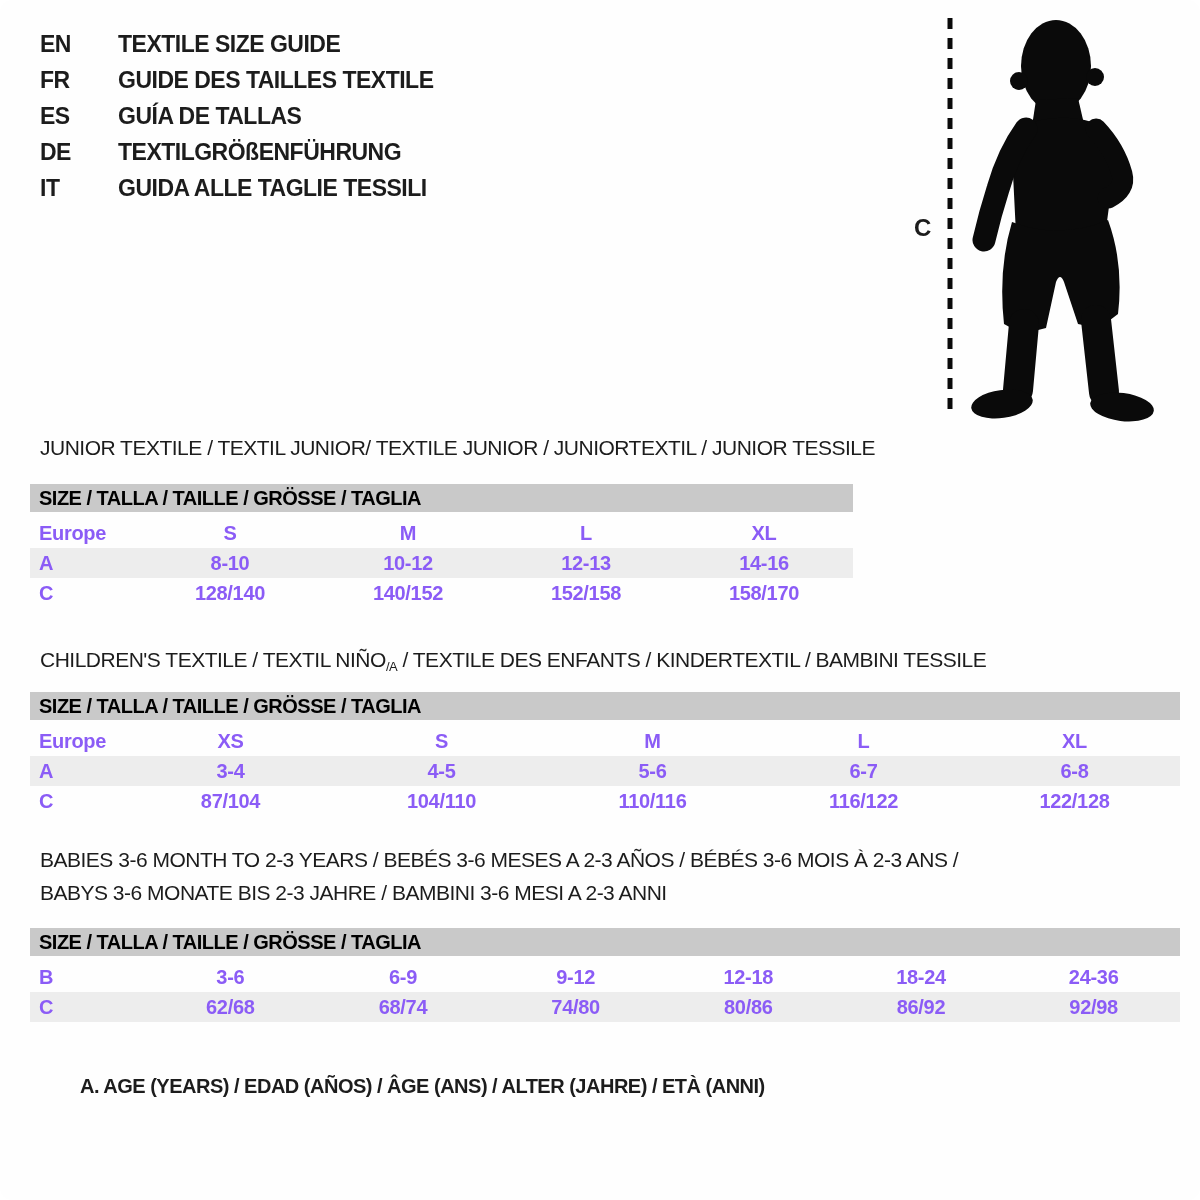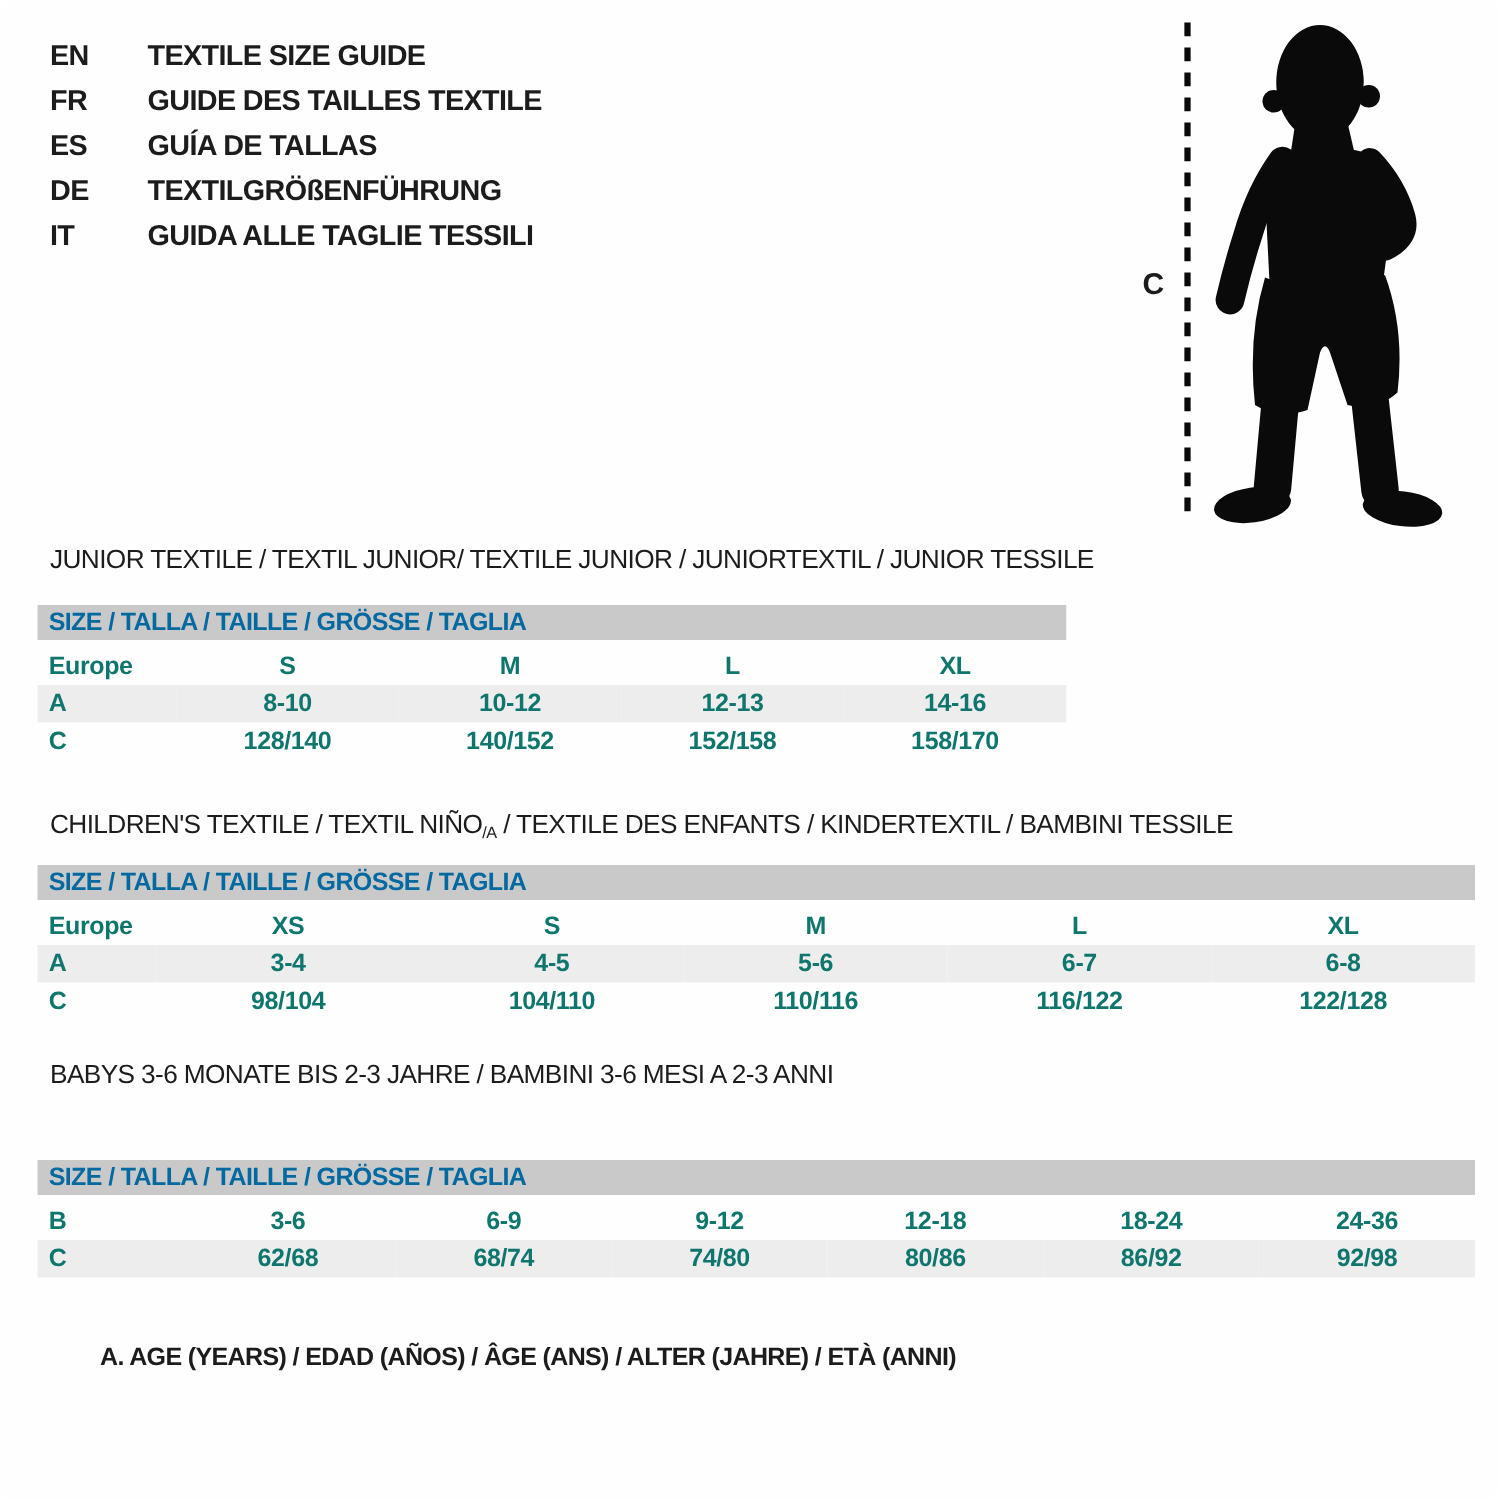--- a/index.html
+++ b/index.html
@@ -38,32 +38,32 @@
   .sub-a { font-size: 13px; vertical-align: -4px; }
 
   
   .twrap { position: absolute; left: 30px; }
   .w-junior { top: 484px; width: 823px; }
   .w-children { top: 692px; width: 1150px; }
   .w-babies { top: 928px; width: 1150px; }
 
   .band {
     height: 28px; line-height: 28px;
-    background: #c9c9c9; color: #0369a1;
+    background: #c9c9c9; color: #000000;
     font-size: 20px; font-weight: bold; letter-spacing: -0.5px;
     padding-left: 9px; box-sizing: border-box;
   }
   table.sizes {
     width: 100%; border-collapse: collapse; table-layout: fixed;
     margin-top: 6px;
   }
   table.sizes td {
     height: 30px; text-align: center; vertical-align: middle;
     font-size: 20px; font-weight: bold; letter-spacing: -0.3px;
-    padding: 0; color: #0f766e;
+    padding: 0; color: #8b5cf6;
   }
   table.sizes td.rl { text-align: left; padding-left: 9px; }
   tr.stripe { background: #ededed; }
   .w-junior   col.c0 { width: 111px; }
   .w-children col.c0 { width: 95px;  }
   .w-babies   col.c0 { width: 114px; }
 
   
   .legend { position: absolute; left: 40px; top: 1068px; margin-left: 40px; }
   .legend-line {
@@ -177,31 +177,32 @@
       <tr class="stripe">
         <td class="rl">A</td>
         <td>3-4</td>
         <td>4-5</td>
         <td>5-6</td>
         <td>6-7</td>
         <td>6-8</td>
       </tr>
       <tr>
         <td class="rl">C</td>
-        <td>98/104</td>
+        <td>87/104</td>
         <td>104/110</td>
         <td>110/116</td>
         <td>116/122</td>
         <td>122/128</td>
       </tr>
     </tbody>
       </table>
   </div>
 
   <div class="sec-title t-babies">
+    <div>BABIES 3-6 MONTH TO 2-3 YEARS / BEBÉS 3-6 MESES A 2-3 AÑOS / BÉBÉS 3-6 MOIS À 2-3 ANS /</div>
     <div>BABYS 3-6 MONATE BIS 2-3 JAHRE / BAMBINI 3-6 MESI A 2-3 ANNI</div>
   </div>
   <div class="twrap w-babies">
     <div class="band">SIZE / TALLA / TAILLE / GRÖSSE / TAGLIA</div>
     <table class="sizes">
       <colgroup>
           <col class="c0">
           <col>
           <col>
           <col>

